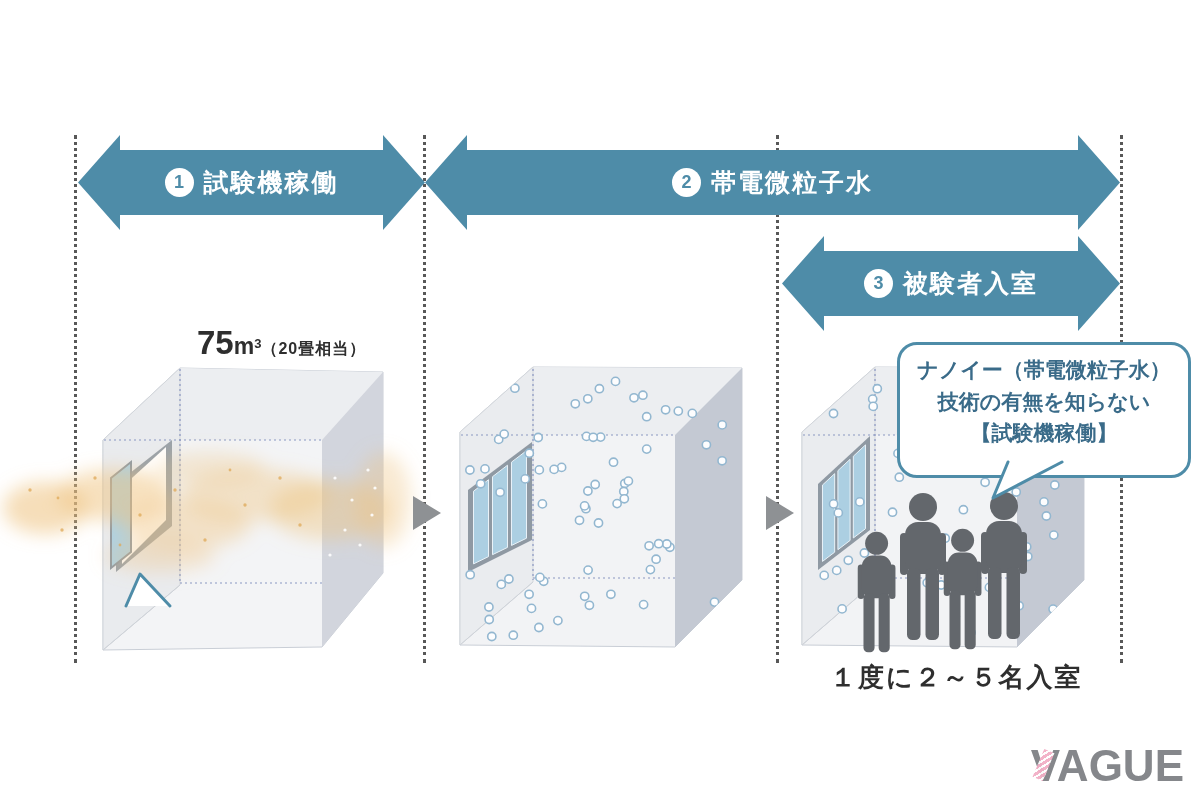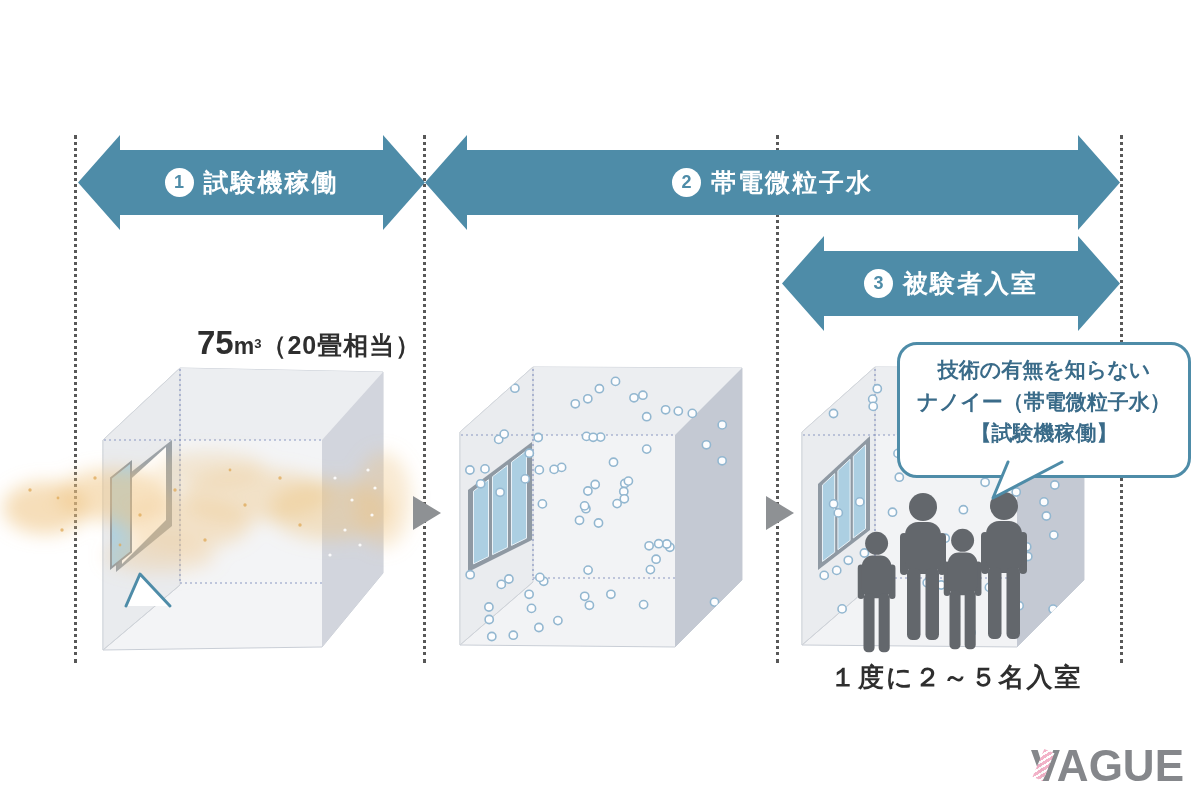--- a/index.html
+++ b/index.html
@@ -10,21 +10,21 @@
   .phase-arrow{position:absolute;z-index:3;}
   .phase-arrow svg{position:absolute;left:0;top:0;}
   .phase-label{position:absolute;inset:0;display:flex;align-items:center;justify-content:center;gap:10px;}
   .badge{width:29px;height:29px;border-radius:50%;background:#fff;color:#4E8CA8;
          display:flex;align-items:center;justify-content:center;font-weight:bold;font-size:18px;flex:0 0 auto;}
   .phase-text{color:#fff;font-weight:bold;font-size:25px;letter-spacing:2px;white-space:nowrap;}
   .volume{position:absolute;left:197px;top:324px;z-index:4;color:#2e2e2e;white-space:nowrap;}
   .volume .v-big{font-size:33px;font-weight:bold;margin-top:12px;}
   .volume .v-unit{font-size:23px;font-weight:bold;}
   .volume .v-sup{font-size:13px;font-weight:bold;vertical-align:super;}
-  .volume .v-note{font-size:25px;font-weight:bold;letter-spacing:1px;}
+  .volume .v-note{font-size:16px;font-weight:bold;letter-spacing:1px;}
   .bubble{position:absolute;background:#fff;border:3px solid #4E8CA8;z-index:5;text-align:center;}
   .bubble-intake{left:10px;top:600px;width:260px;height:86px;border-radius:24px;
                  color:#4E8CAA;font-size:24px;font-weight:bold;line-height:1.35;padding-top:7px;letter-spacing:1px;}
   .bubble-blind{left:897px;top:342px;width:288px;height:121px;border-radius:20px;
                 color:#3A6B89;font-size:21px;font-weight:bold;line-height:1.5;padding-top:9px;}
   .tail{position:absolute;z-index:6;}
   .caption{position:absolute;left:830px;top:660px;width:300px;z-index:4;
            color:#2e2e2e;font-size:26px;font-weight:bold;letter-spacing:2px;white-space:nowrap;}
   .logo{position:absolute;right:16px;bottom:12px;z-index:4;color:#85878B;font-size:44px;font-weight:bold;
         letter-spacing:0px;line-height:1;}
@@ -318,22 +318,22 @@
     <span class="v-big">75</span><span class="v-unit">m</span><span class="v-sup">3</span><span class="v-note">（20畳相当）</span>
   </div>
 
   <div class="caption">１度に２～５名入室</div>
 
   <svg class="tail" style="left:110px;top:570px" width="80" height="40" viewBox="0 0 80 40">
     <path d="M16,36 L30,4 L60,36" fill="#ffffff" stroke="#4E8CA8" stroke-width="3" stroke-linejoin="round" stroke-linecap="round"></path>
   </svg>
 
   <div class="bubble bubble-blind">
+    <div>ナノイー（帯電微粒子水）</div>
     <div>技術の有無を知らない</div>
-    <div>ナノイー（帯電微粒子水）</div>
     <div>【試験機稼働】</div>
   </div>
   <svg class="tail" style="left:975px;top:455px" width="100" height="50" viewBox="0 0 100 50">
     <path d="M87,7 L18,43 L33,7" fill="#ffffff" stroke="#4E8CA8" stroke-width="3" stroke-linejoin="round" stroke-linecap="round" transform="translate(0,0)"></path>
   </svg>
 
   <div class="logo">
     <span>VAGUE</span>
     <div class="logo-accent"></div>
   </div>

